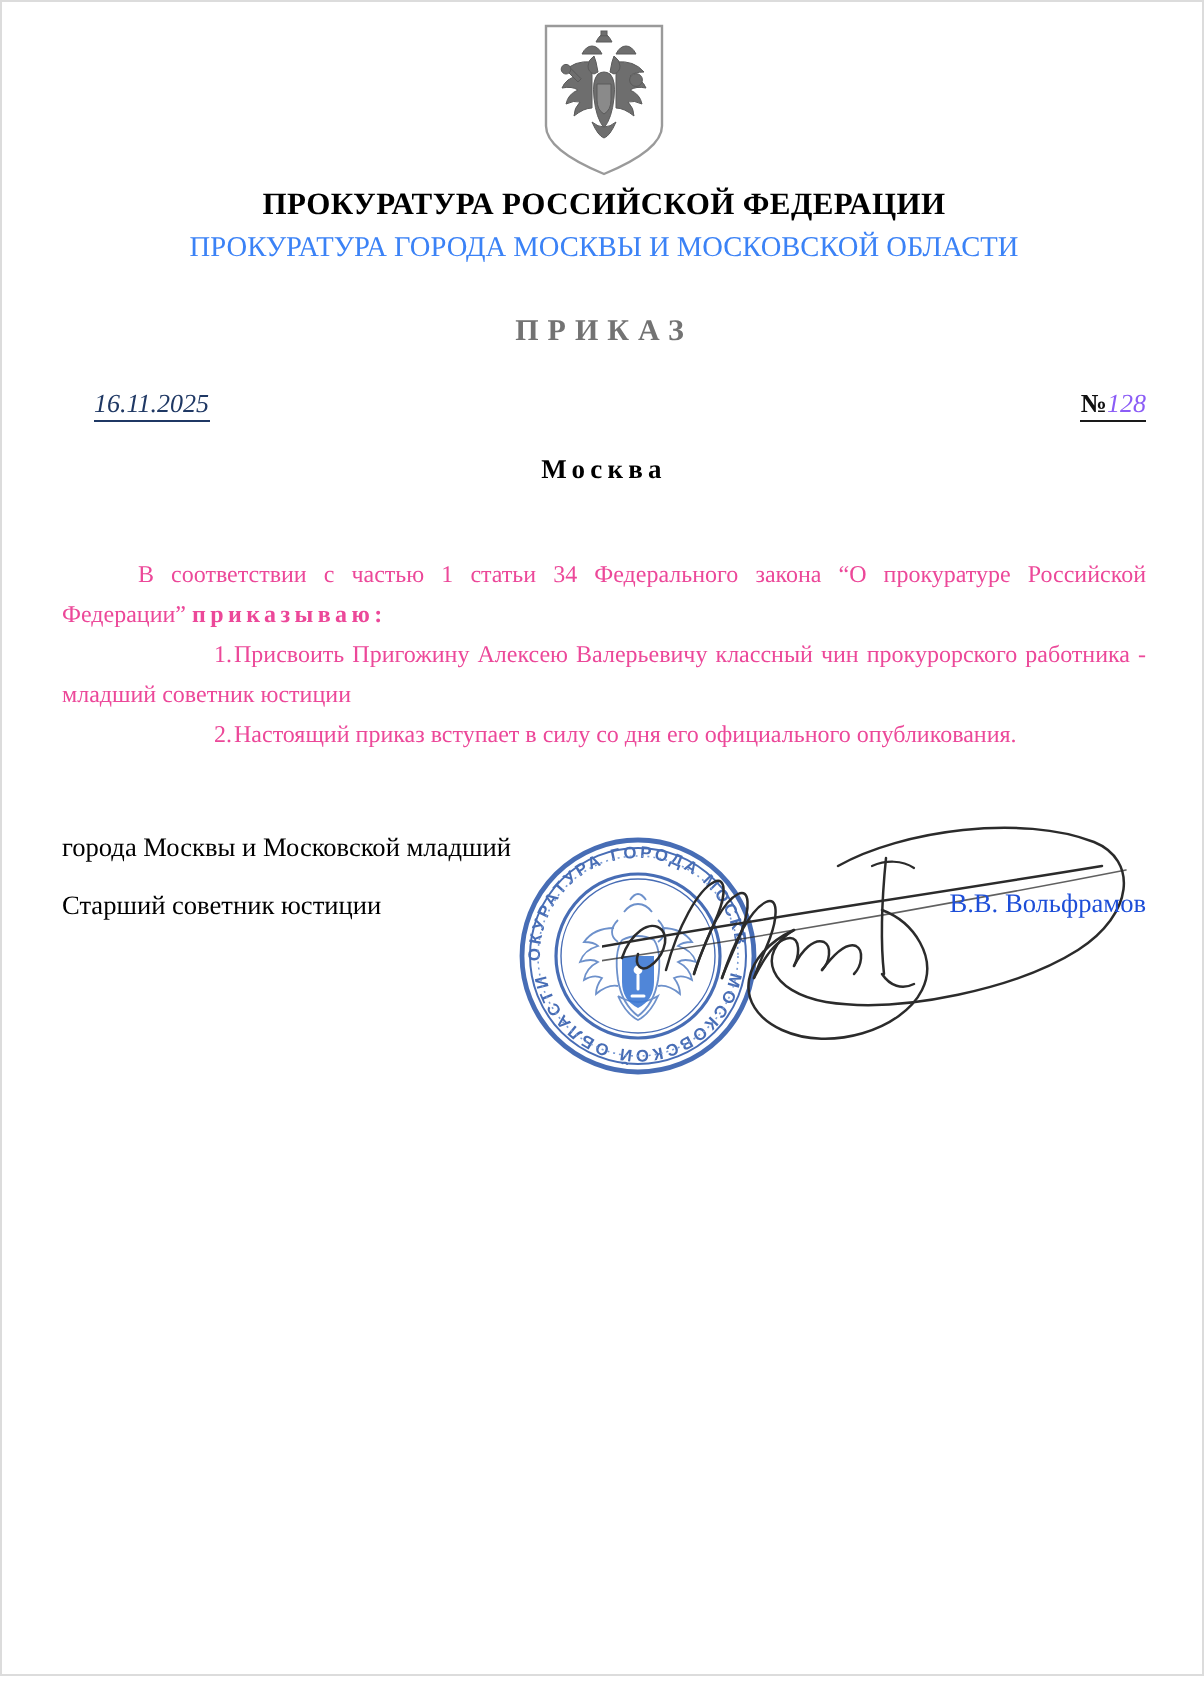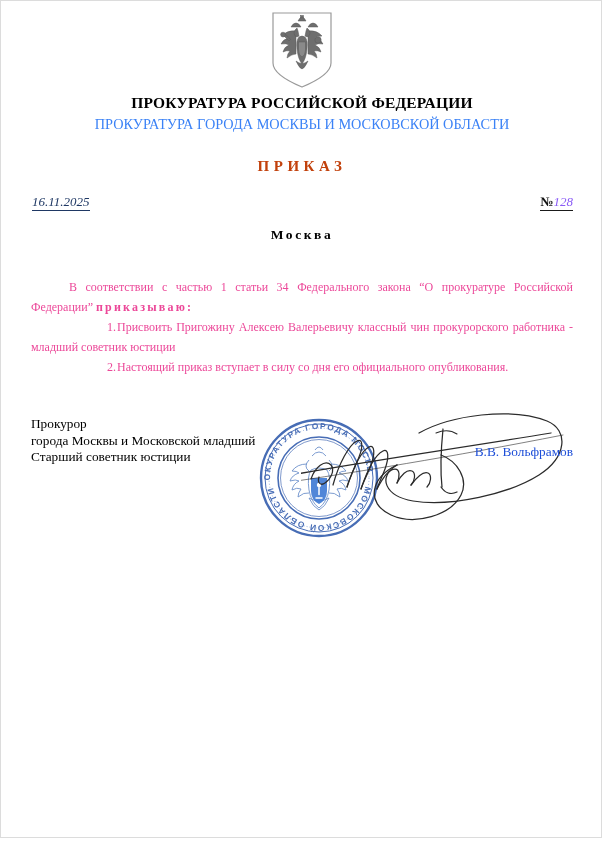--- a/index.html
+++ b/index.html
@@ -67,34 +67,34 @@
   
   .doc-type {
     position: absolute;
     top: 157px;
     left: 0;
     width: 602px;
     text-align: center;
     font-size: 15px;
     font-weight: bold;
     letter-spacing: 4.5px;
-    color: #c2410c;
+    color: #737373;
   }
 
   
   .meta-row {
     position: absolute;
     top: 193px;
     left: 30px;
     width: 542px;
     height: 20px;
   }
   .meta-date {
     position: absolute;
-    left: 1px;
+    left: 16px;
     top: 0;
     font-size: 13px;
     font-style: italic;
     color: #1f3864;
     border-bottom: 1.5px solid #1f3864;
     padding-bottom: 1px;
     line-height: 15px;
   }
   .meta-num {
     position: absolute;
@@ -181,20 +181,21 @@
   }
   .sign-left {
     position: absolute;
     left: 0;
     top: 0;
     font-size: 13.3px;
     line-height: 16.5px;
     color: #000000;
   }
   .sign-role3 {
+    margin-top: 12px;
   }
   .sign-name {
     position: absolute;
     right: 0;
     top: 16px;
     font-size: 13.3px;
     color: #1d4ed8;
     white-space: nowrap;
     z-index: 6;
     margin-top: 12px;
@@ -274,21 +275,20 @@
 
 
   <div class="body-block">
     <p class="para indent"><span>В соответствии с частью 1 статьи 34 Федерального закона “О прокуратуре Российской Федерации” </span><span class="ordering">приказываю:</span></p>
     <p class="para indent item"><span class="item-num">1.</span><span>Присвоить Пригожину Алексею Валерьевичу классный чин прокурорского работника - младший советник юстиции</span></p>
     <p class="para indent item"><span class="item-num">2.</span><span>Настоящий приказ вступает в силу со дня его официального опубликования.</span></p>
   </div>
 
   <div class="sign-block">
     <div class="sign-left">
-      <div>Прокурор</div>
       <div>города Москвы и Московской младший</div>
       <div class="sign-role3">Старший советник юстиции</div>
     </div>
     <div class="sign-name">В.В. Вольфрамов</div>
   </div>
 
   <svg class="seal" viewBox="0 0 124 124">
     <defs>
       <path id="ringTop" d="M 62,62 m -49,0 a 49,49 0 1 1 98,0" fill="none"></path>
       <path id="ringBottom" d="M 62,62 m 47,0 a 47,47 0 1 1 -94,0" fill="none"></path>

